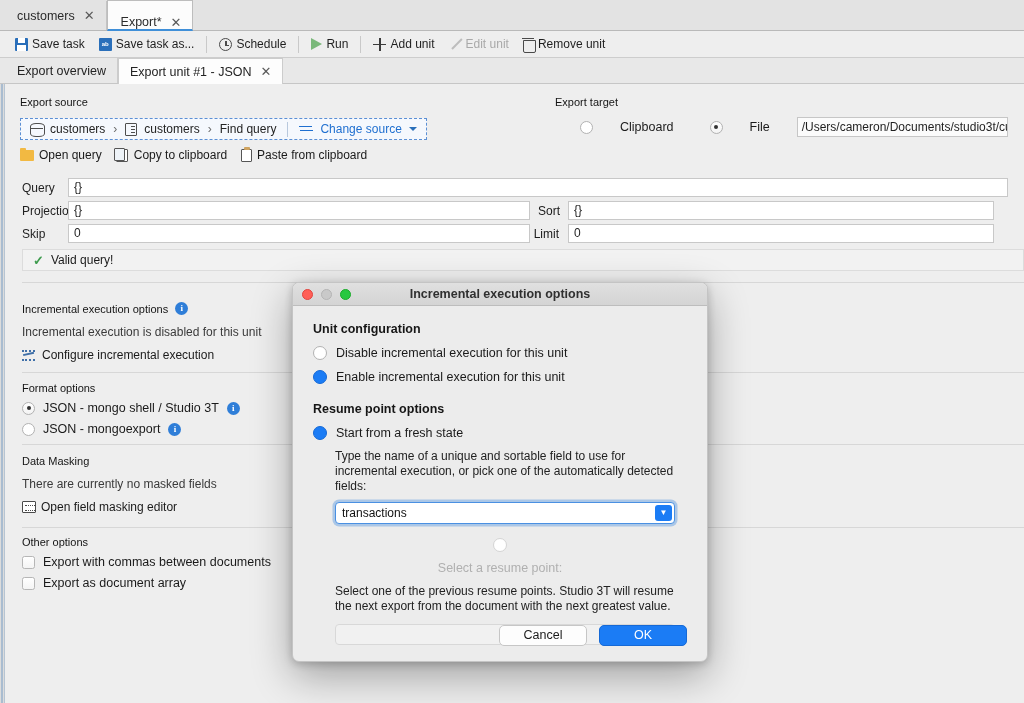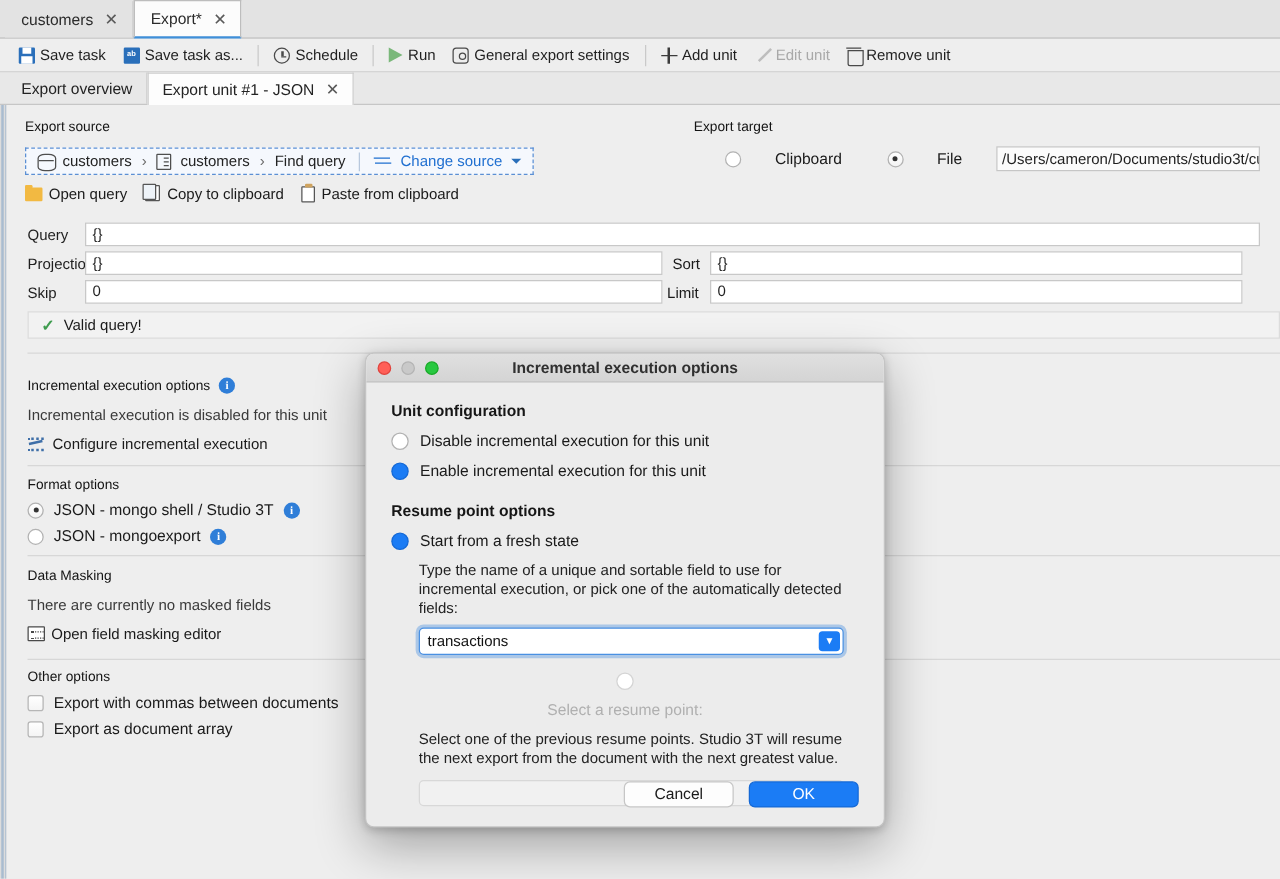--- a/index.html
+++ b/index.html
@@ -31,20 +31,21 @@
     position: relative;
   }
   .wintab.active {
     background: #fcfcfc;
     border-top: 1px solid #bdbdbd;
     border-left: 1px solid #bdbdbd;
     border-right: 1px solid #bdbdbd;
     border-bottom: 2px solid #3f8fd8;
     height: 31px;
     margin-bottom: -1px;
+    align-items: flex-end;
   }
   .xglyph { font-size: 13px; color: #5a5a5a; line-height: 1; }
 
   
   .toolbar {
     position: absolute; top: 31px; left: 0; width: 1024px; height: 27px;
     background: #eeeeee;
     border-bottom: 1px solid #cdcdcd;
     display: flex; align-items: center;
     padding-left: 8px; gap: 0;
@@ -271,24 +272,20 @@
     <div class="tbsep"></div>
     <div class="tbtn">
       <span class="ico ico-clock"></span>
       <span>Schedule</span>
     </div>
     <div class="tbsep"></div>
     <div class="tbtn">
       <span class="ico ico-run"></span>
       <span>Run</span>
     </div>
-    <div class="tbtn">
-      <span class="ico ico-gear"></span>
-      <span>General export settings</span>
-    </div>
     <div class="tbsep"></div>
     <div class="tbtn">
       <span class="ico ico-plus"></span>
       <span>Add unit</span>
     </div>
     <div class="tbtn disabled">
       <span class="ico ico-pencil"></span>
       <span>Edit unit</span>
     </div>
     <div class="tbtn">
@@ -327,21 +324,21 @@
         <span class="ico ico-swap"></span>
         <span class="link">Change source</span>
         <span class="chev"></span>
       </div>
 
       <div class="qlinks" style="position:absolute;left:14px;top:64px;">
         <span style="display:flex;align-items:center;gap:5px;">
           <span class="ico ico-folder"></span>
           <span>Open query</span>
         </span>
-        <span style="display:flex;gap:6px;">
+        <span style="display:flex;align-items:center;gap:6px;">
           <span class="ico ico-copy"></span>
           <span>Copy to clipboard</span>
         </span>
         <span style="display:flex;align-items:center;gap:5px;">
           <span class="ico ico-paste"></span>
           <span>Paste from clipboard</span>
         </span>
       </div>
 
       <div class="targetrow" style="position:absolute;left:574px;top:33px;width:470px;gap:27px;">

